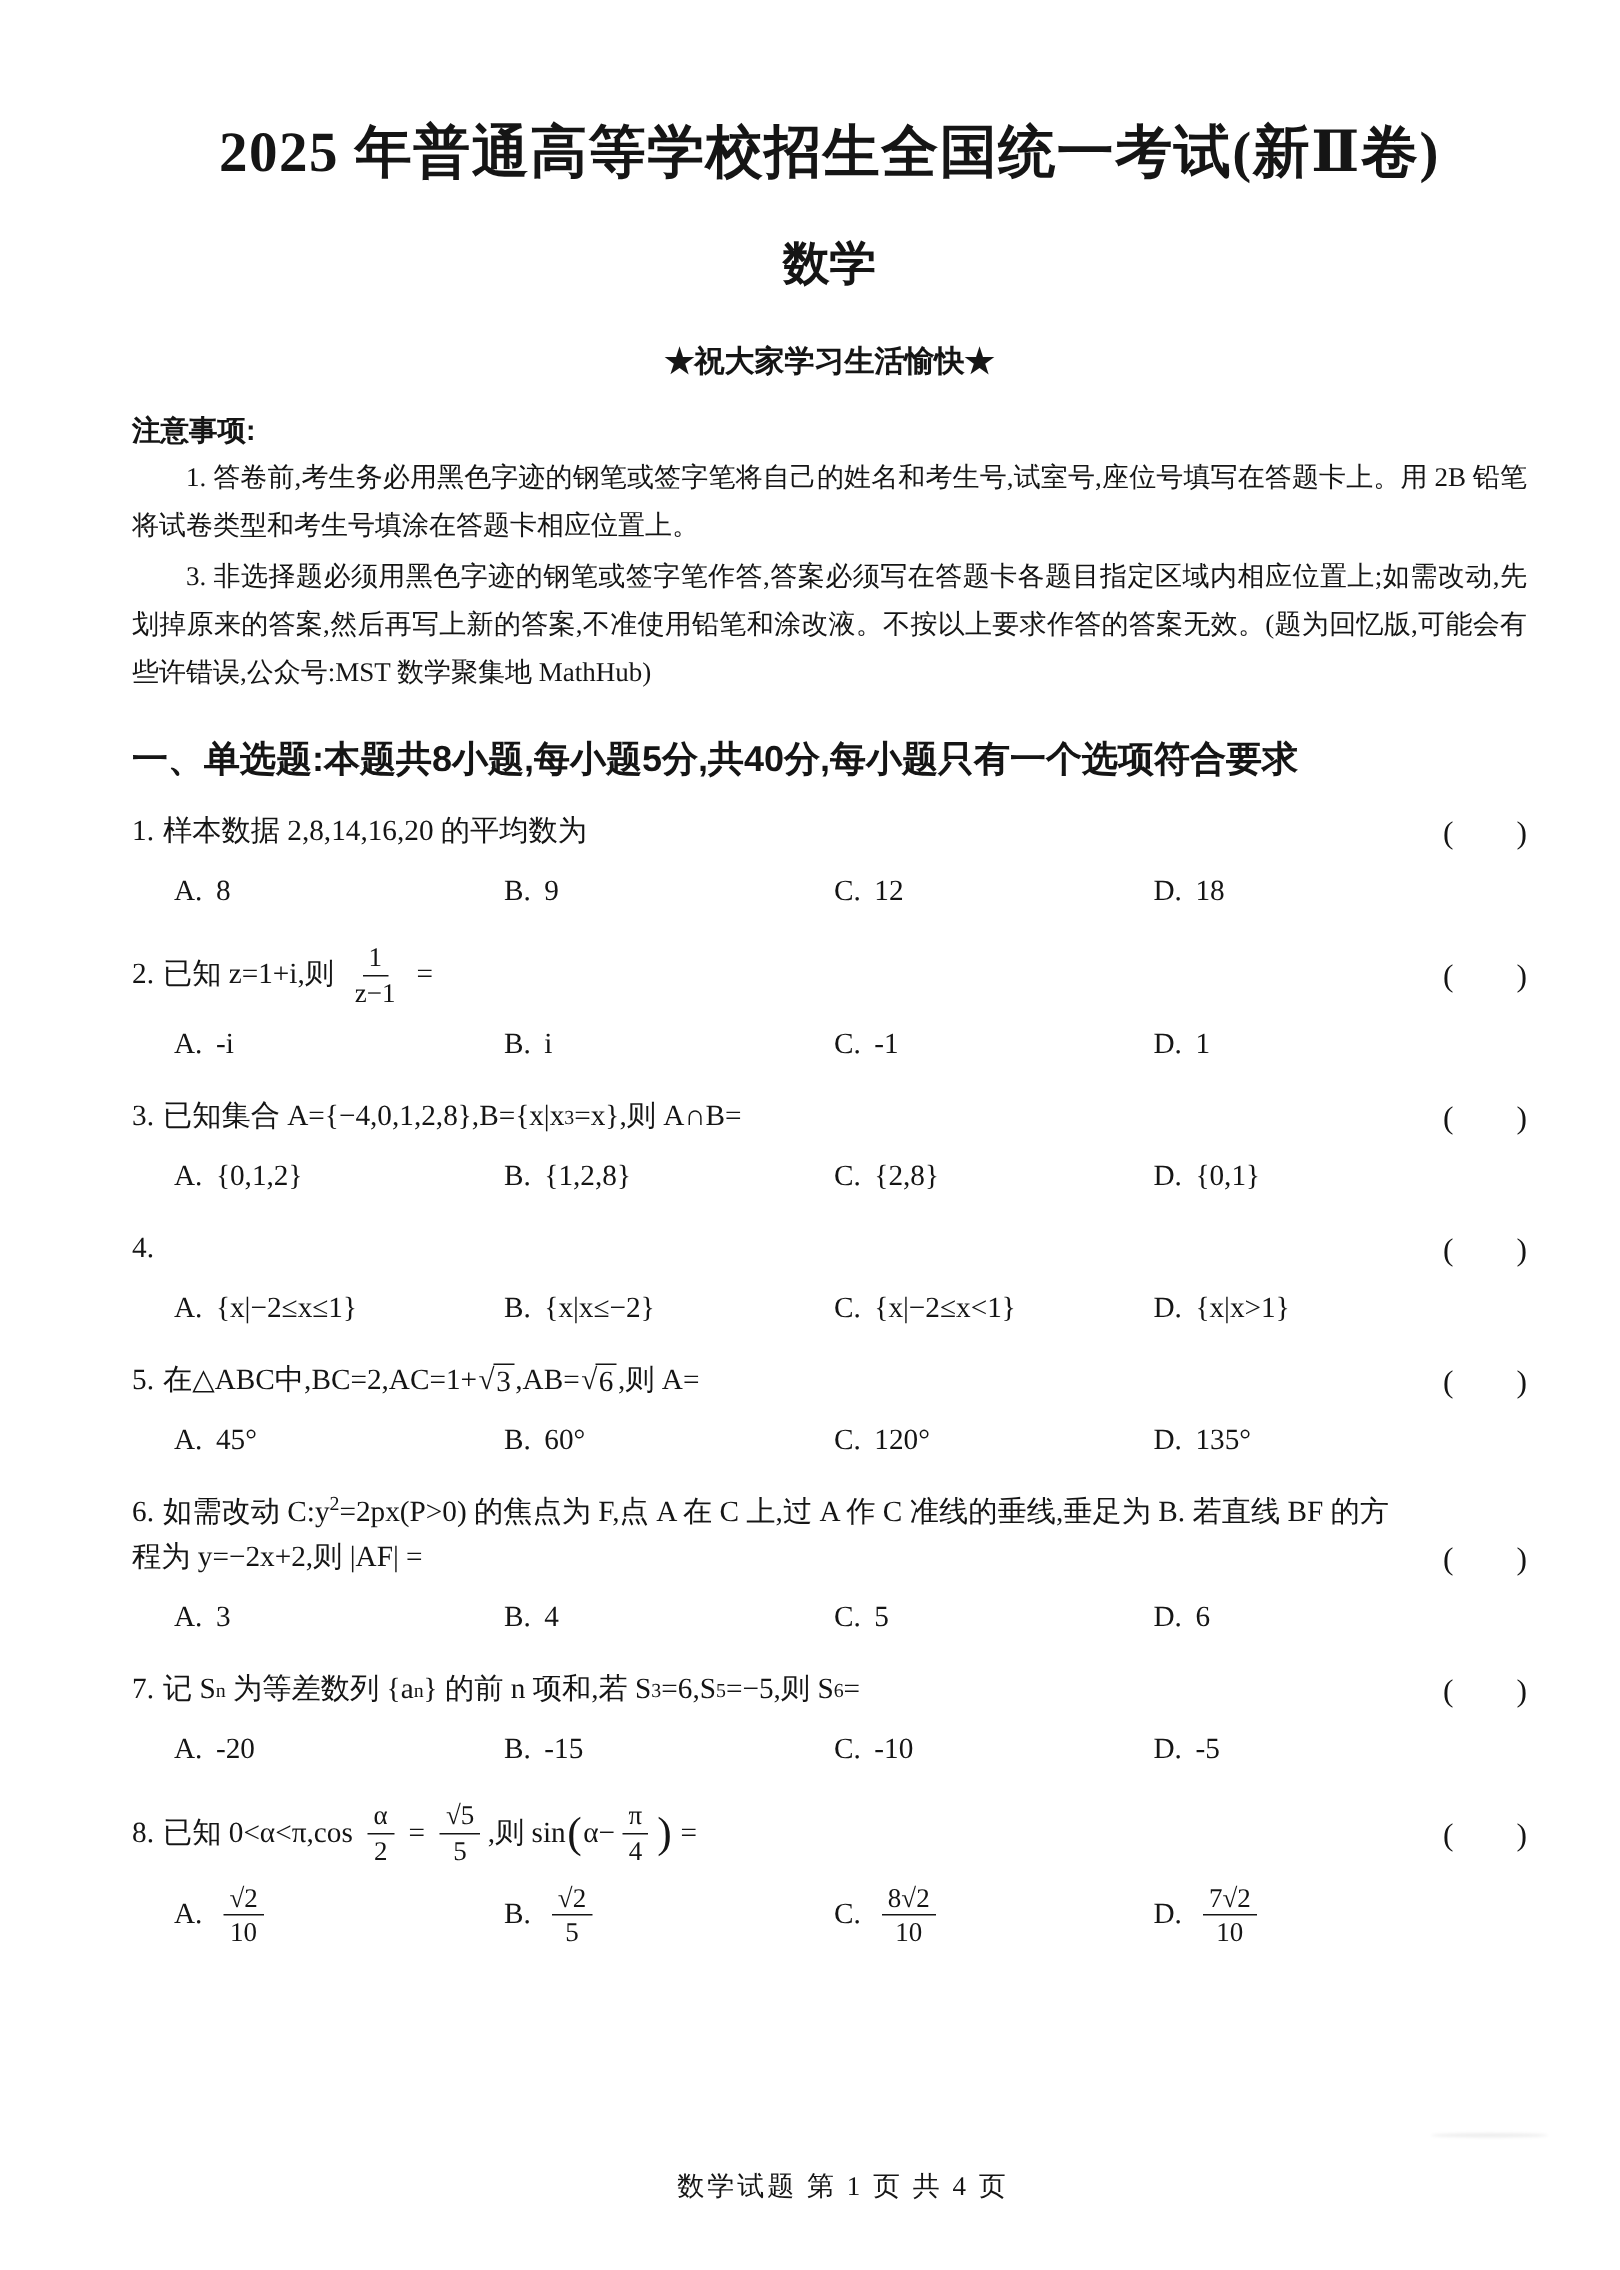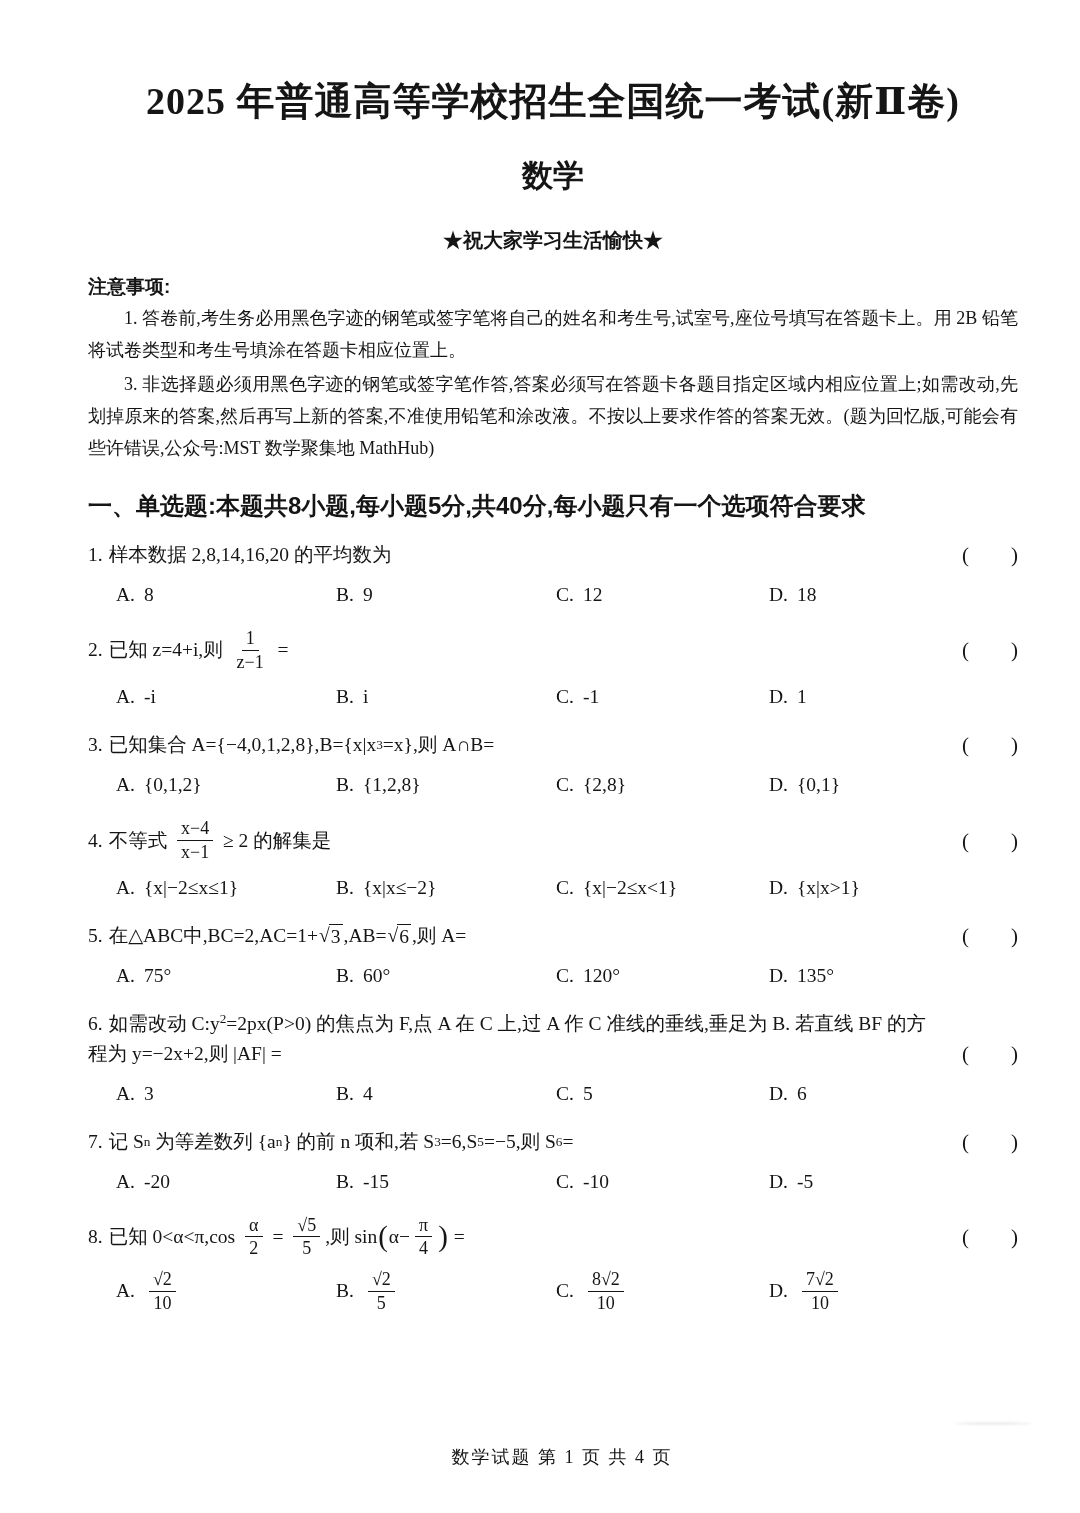--- a/index.html
+++ b/index.html
@@ -124,21 +124,21 @@
             <span class="optval stem-parts">
               <span class="mt">18</span>
             </span>
           </div>
         </div>
       </div>
       <div class="q">
         <div class="qhead">
           <span class="qnum">2.</span>
           <span class="stem-parts">
-            <span class="mt">已知 z=4+i,则 </span>
+            <span class="mt">已知 z=1+i,则 </span>
             <span class="frac">
               <span class="num">1</span>
               <span class="den">z−1</span>
             </span>
             <span class="mt"> =</span>
           </span>
           <span class="bracket">(  )</span>
         </div>
         <div class="opts">
           <div class="opt">
@@ -200,28 +200,20 @@
             <span class="optlabel">D.</span>
             <span class="optval stem-parts">
               <span class="mt">{0,1}</span>
             </span>
           </div>
         </div>
       </div>
       <div class="q">
         <div class="qhead">
           <span class="qnum">4.</span>
-          <span class="stem-parts">
-            <span class="mt">不等式 </span>
-            <span class="frac">
-              <span class="num">x−4</span>
-              <span class="den">x−1</span>
-            </span>
-            <span class="mt"> ≥ 2 的解集是</span>
-          </span>
           <span class="bracket">(  )</span>
         </div>
         <div class="opts">
           <div class="opt">
             <span class="optlabel">A.</span>
             <span class="optval stem-parts">
               <span class="mt">{x|−2≤x≤1}</span>
             </span>
           </div>
           <div class="opt">
@@ -259,21 +251,21 @@
               <span class="radcnd">6</span>
             </span>
             <span class="mt">,则 A=</span>
           </span>
           <span class="bracket">(  )</span>
         </div>
         <div class="opts">
           <div class="opt">
             <span class="optlabel">A.</span>
             <span class="optval stem-parts">
-              <span class="mt">75°</span>
+              <span class="mt">45°</span>
             </span>
           </div>
           <div class="opt">
             <span class="optlabel">B.</span>
             <span class="optval stem-parts">
               <span class="mt">60°</span>
             </span>
           </div>
           <div class="opt">
             <span class="optlabel">C.</span>

